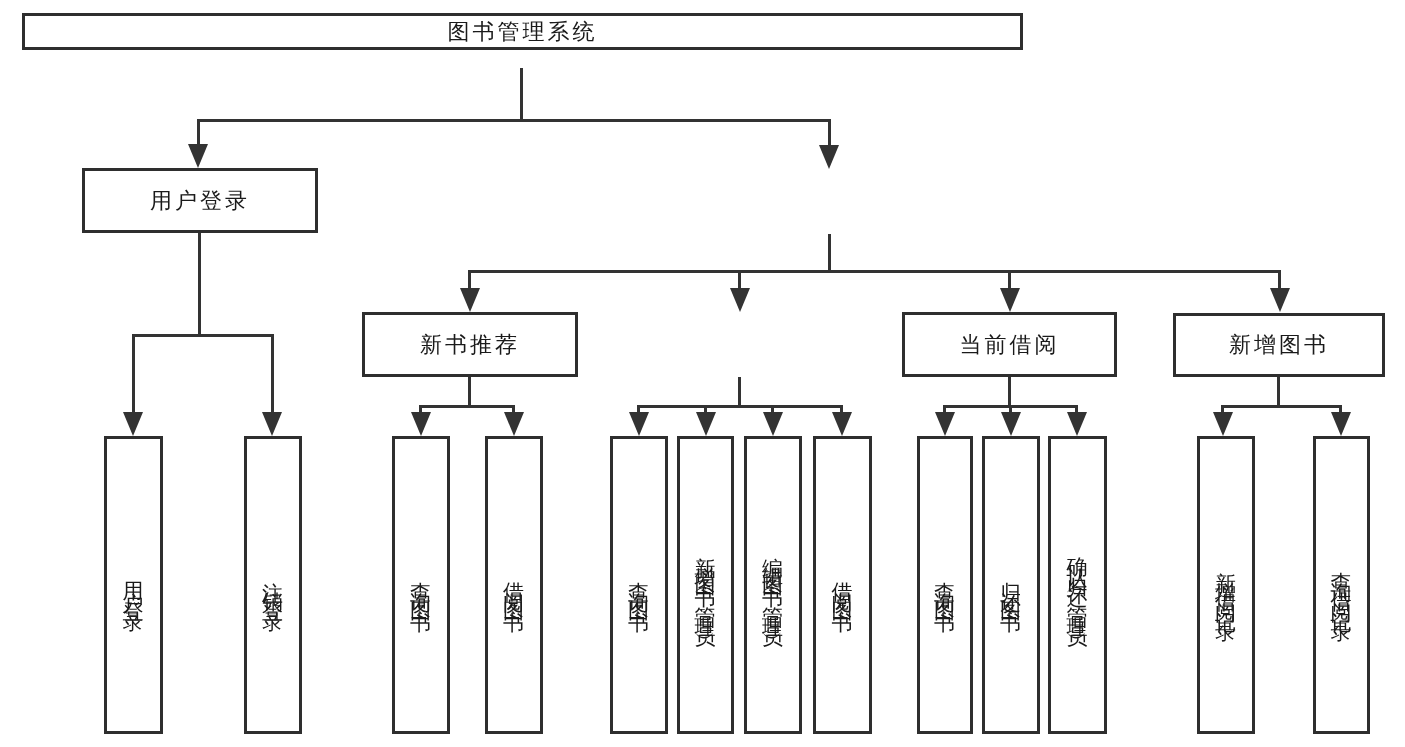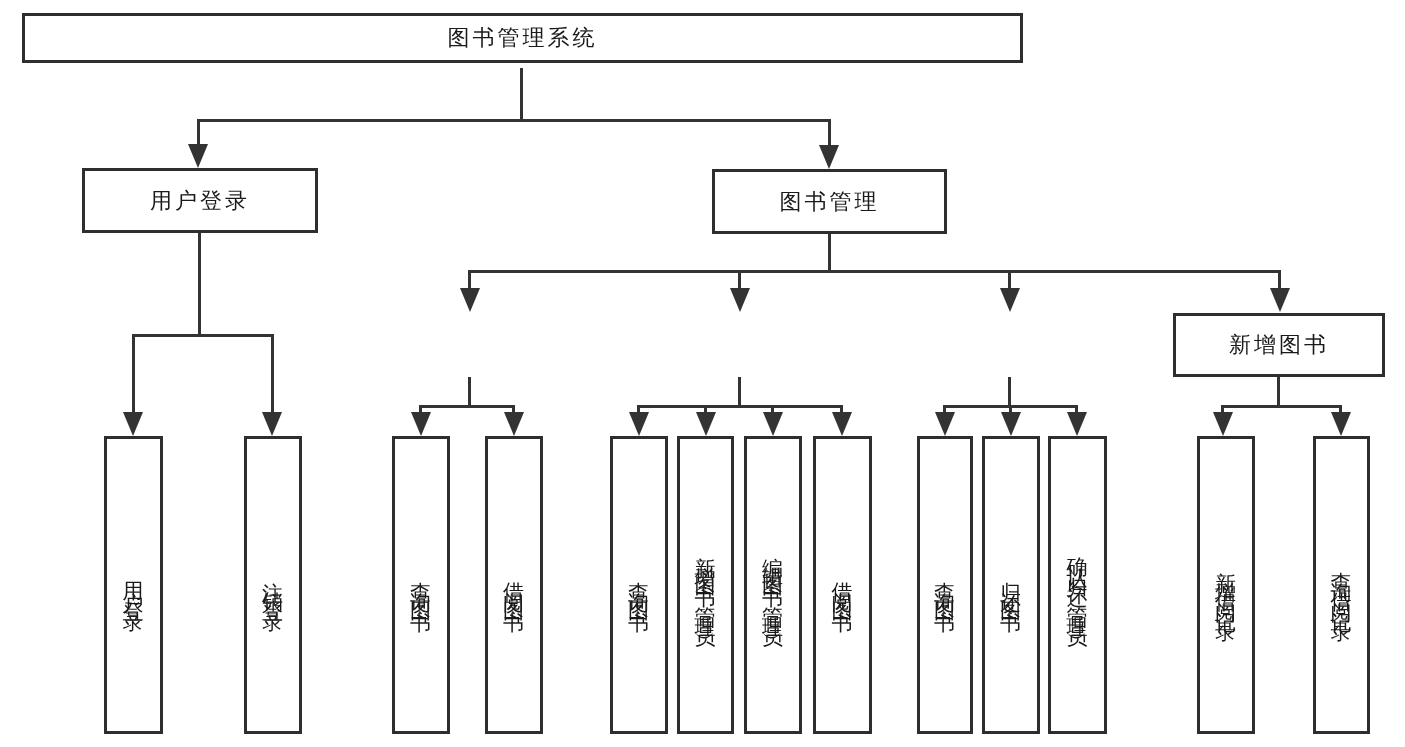--- a/index.html
+++ b/index.html
@@ -31,34 +31,37 @@
     position:absolute;left:1188px;top:714px;z-index:3;
     font-size:17px;color:#9c9c9c;letter-spacing:0.5px;white-space:nowrap;
     text-shadow:0 0 3px rgba(255,255,255,0.9);
   }
 </style>
 </head>
 <body>
 
 <div id="stage">
 
-  <div class="hbox" style="left:22px;top:13px;width:1001px;height:50px">
+  <div class="hbox" style="left:22px;top:13px;width:1001px;height:37px">
     <span>图书管理系统</span>
   </div>
 
   <div class="hbox" style="left:82px;top:168px;width:236px;height:65px">
     <span>用户登录</span>
   </div>
 
-  <div class="hbox" style="left:712px;top:169px;width:235px;height:65px">
-    <span>图书管理</span>
+
+  <div class="hbox" style="left:362px;top:312px;width:216px;height:65px">
+    <span>新书推荐</span>
   </div>
 
 
-
+  <div class="hbox" style="left:902px;top:312px;width:215px;height:65px">
+    <span>当前借阅</span>
+  </div>
 
   <div class="hbox" style="left:1173px;top:313px;width:212px;height:64px">
     <span>新增图书</span>
   </div>
 
   <div class="vbox" style="left:104px;width:59px">
     <span class="vtext">用户登录</span>
   </div>
   <div class="vbox" style="left:244px;width:58px">
     <span class="vtext">注销登录</span>

